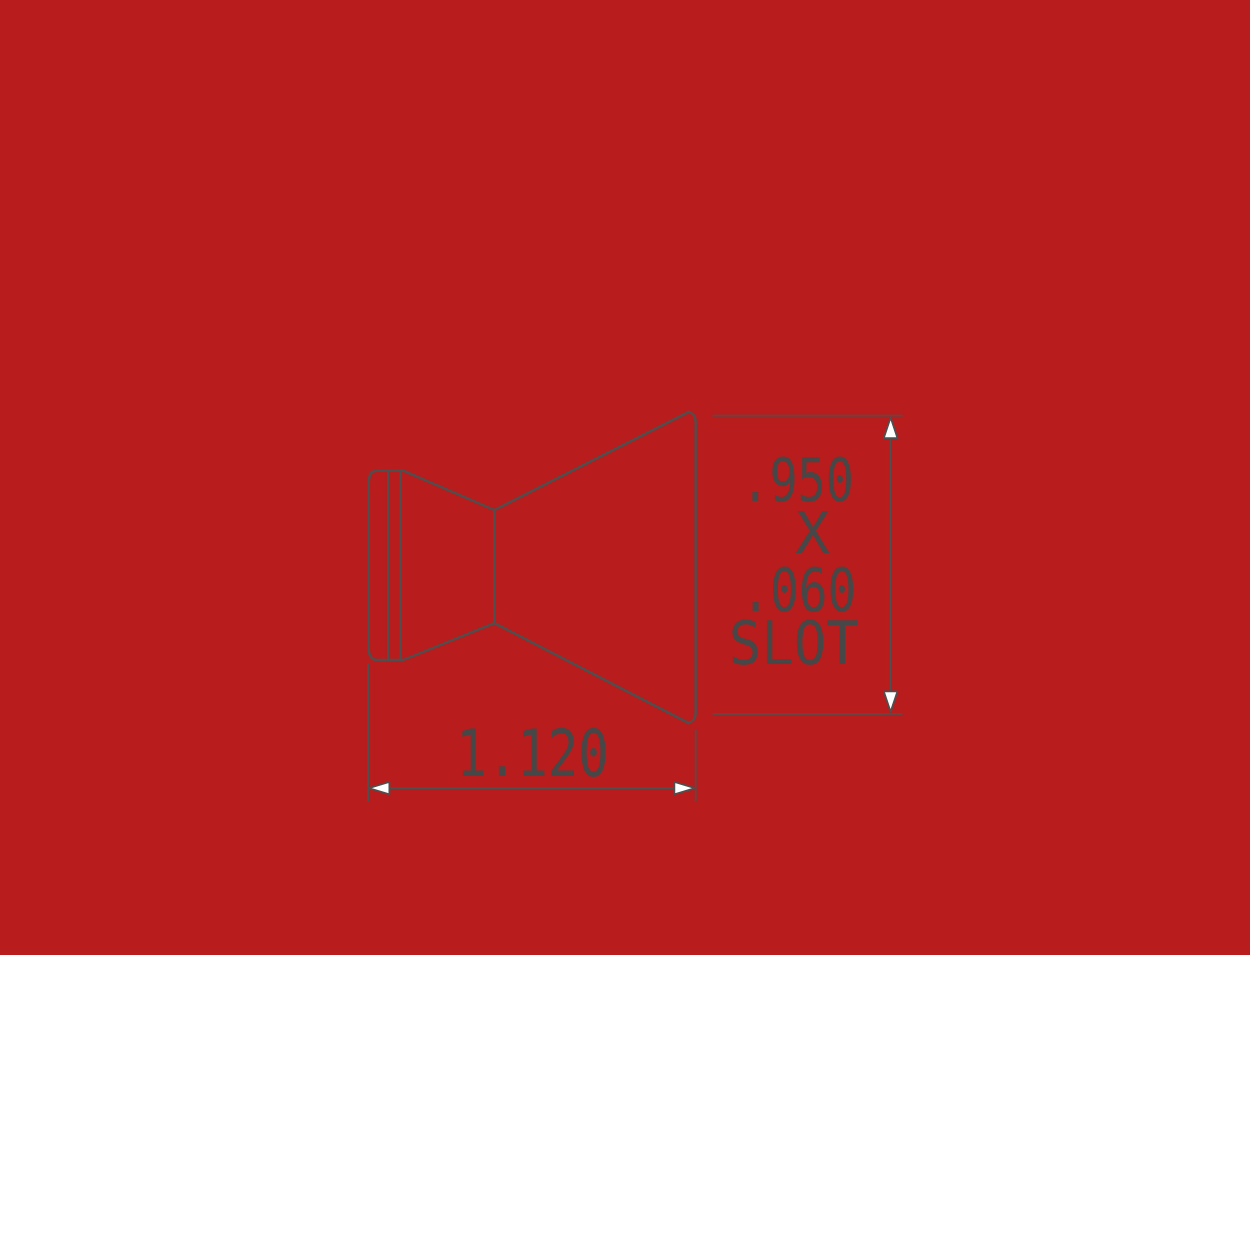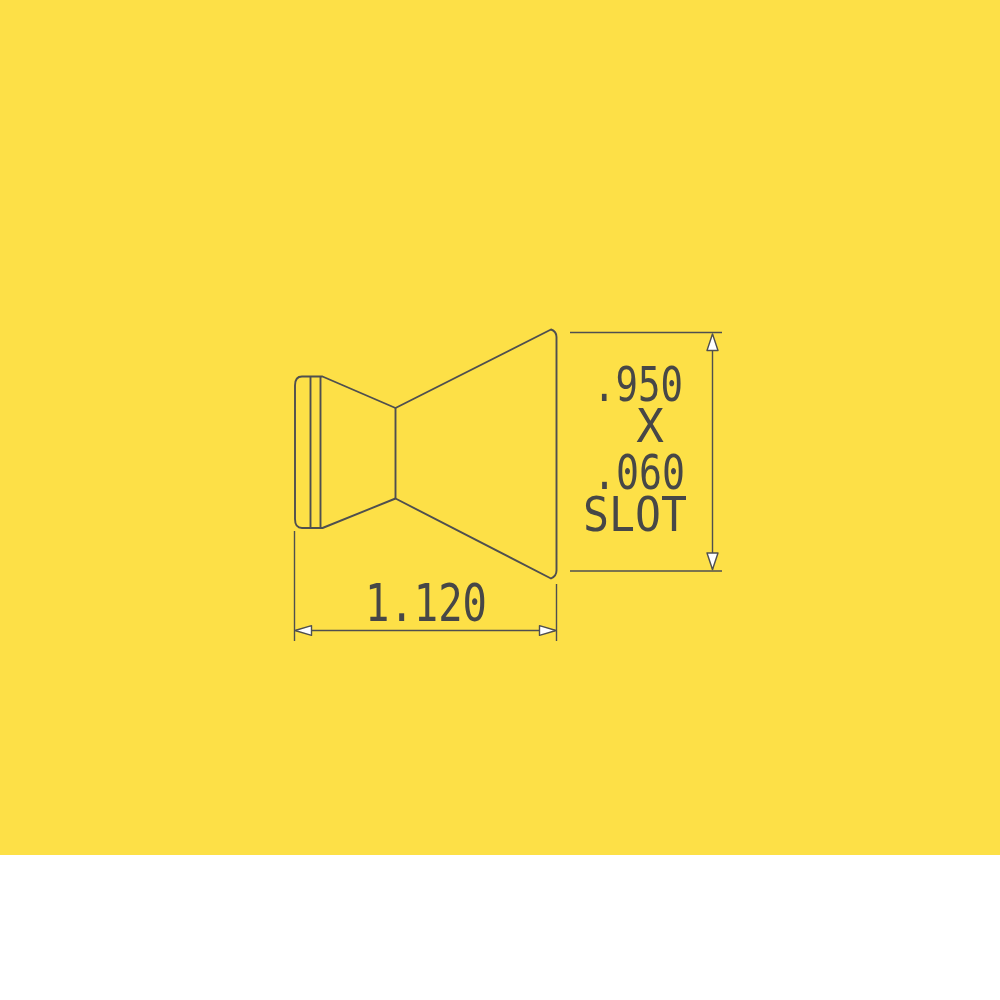--- a/index.html
+++ b/index.html
@@ -7,22 +7,22 @@
     padding: 0;
     width: 1000px;
     height: 1000px;
     background: #ffffff;
     font-family: "DejaVu Sans Mono", monospace;
     overflow: hidden;
   }
   .stage {
     position: relative;
     width: 1000px;
-    height: 855px;
-    background: #fde047;
+    height: 764px;
+    background: #b91c1c;
   }
   svg { display: block; }
   .dim-text {
     font-family: "DejaVu Sans Mono", monospace;
     font-weight: 400;
   }
 </style>
 </head>
 <body style="background: rgb(255, 255, 255);">
 

